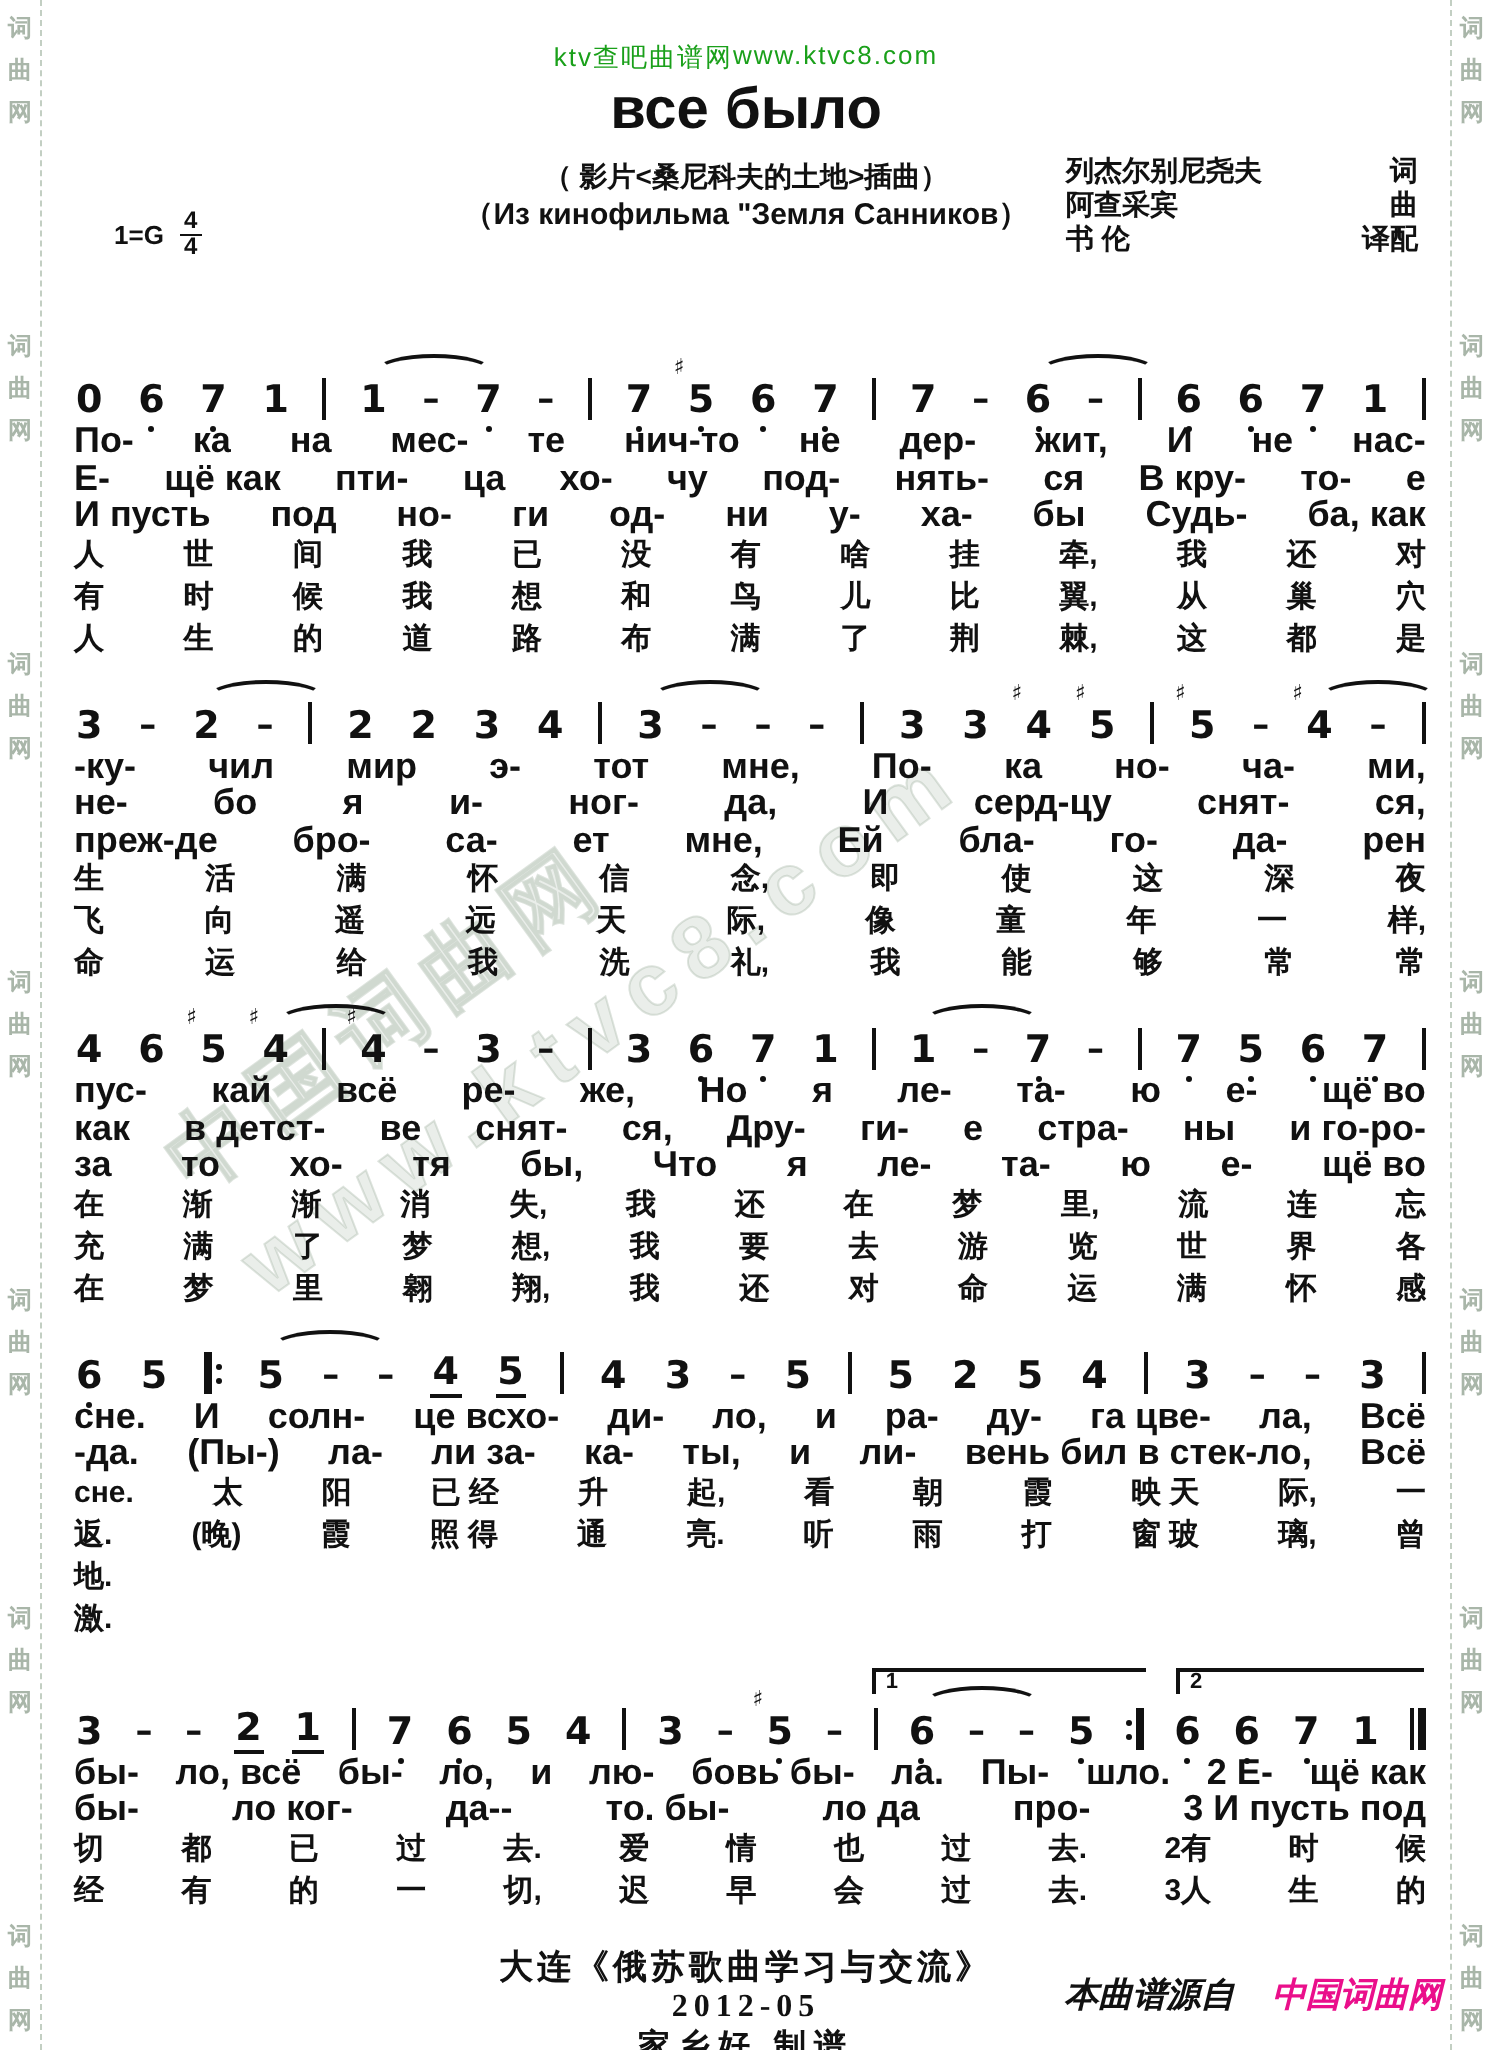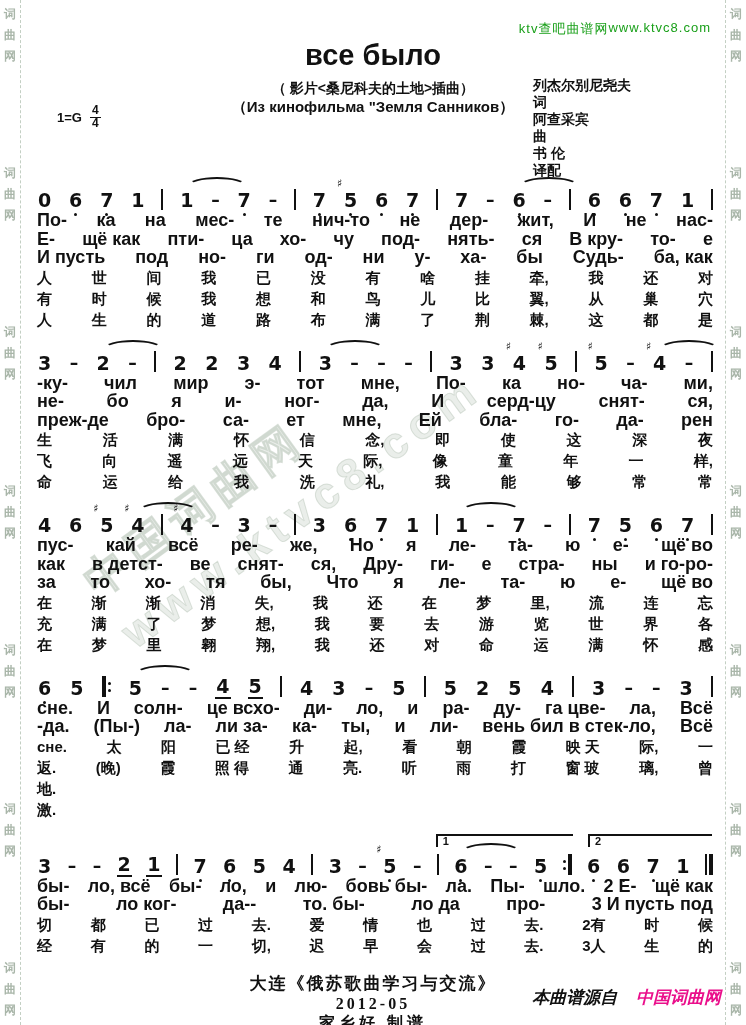--- a/index.html
+++ b/index.html
@@ -7,30 +7,30 @@
         font-family:"Liberation Sans","DejaVu Sans",sans-serif;color:#111;}
   
   .rail{position:absolute;top:0;bottom:0;width:21px;display:flex;flex-direction:column;
         justify-content:space-between;align-items:center;padding:6px 0;box-sizing:border-box;
         color:#a9b6a9;font-size:12px;font-weight:bold;z-index:3;}
   .rail-left{left:0;border-right:1px dashed #c3cfc3;}
   .rail-right{right:0;border-left:1px dashed #c3cfc3;}
   .rail .grp{display:flex;flex-direction:column;gap:4px;align-items:center;}
   
   .content{position:absolute;left:21px;right:21px;top:0;bottom:0;z-index:2;}
-  .topbar{display:flex;justify-content:flex-end;padding:20px 14px 0 14px;}
+  .topbar{display:flex;justify-content:center;padding:20px 14px 0 14px;}
   .topbar a{color:#1aa01a;text-decoration:none;font-size:13px;letter-spacing:1px;cursor:pointer;}
   .header{position:relative;height:128px;}
   .title-cn{text-align:center;font-size:23px;font-weight:bold;margin-top:10px;letter-spacing:3px;
             font-family:"Liberation Serif","DejaVu Serif",serif;}
   .title-ru{text-align:center;font-size:29px;font-weight:bold;margin-top:1px;}
   .sub-cn{text-align:center;font-size:14px;font-weight:bold;margin-top:8px;}
   .sub-ru{text-align:center;font-size:15px;font-weight:bold;}
   .credits{position:absolute;right:16px;top:38px;width:176px;font-size:14px;font-weight:bold;}
-  .credits .crow{display:flex;justify-content:space-between;line-height:17px;flex-direction:column;}
+  .credits .crow{display:flex;justify-content:space-between;line-height:17px;}
   .keysig{position:absolute;left:36px;top:66px;font-size:13px;font-weight:bold;display:flex;align-items:center;gap:8px;}
   .frac{display:inline-flex;flex-direction:column;align-items:center;line-height:11px;font-size:12px;}
   .frac i{font-style:normal;}
   .frac i:first-child{border-bottom:1px solid #111;padding:0 2px 1px 2px;}
   
   #score{margin:6px 12px 0 16px;}
   .system{margin-top:14px;}
   .nrow{display:flex;justify-content:space-between;align-items:flex-end;height:30px;
         font-family:"DejaVu Sans","Liberation Sans",sans-serif;font-weight:bold;font-size:19px;}
   .note{position:relative;line-height:22px;padding:0 1px;}

